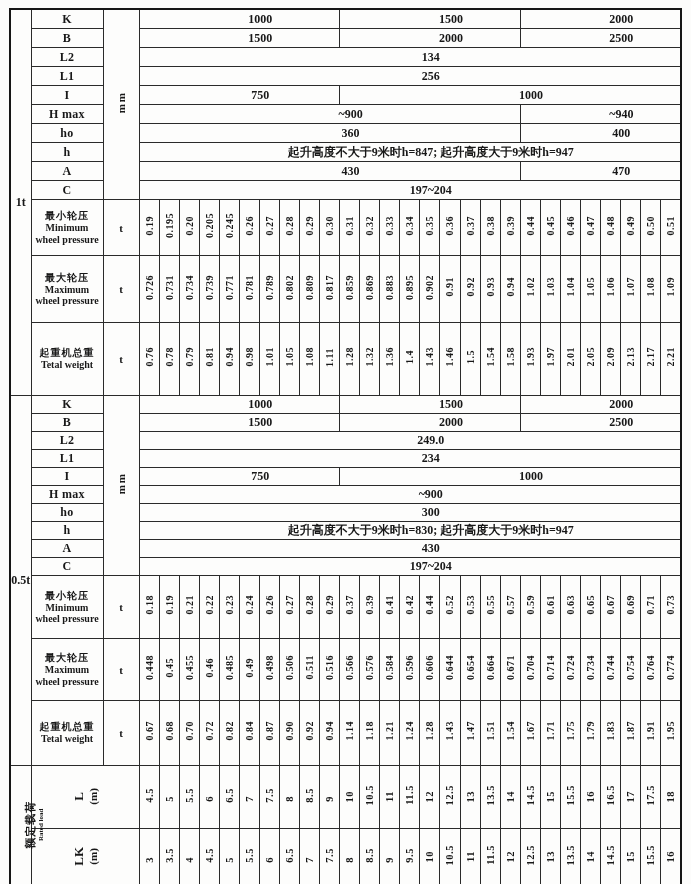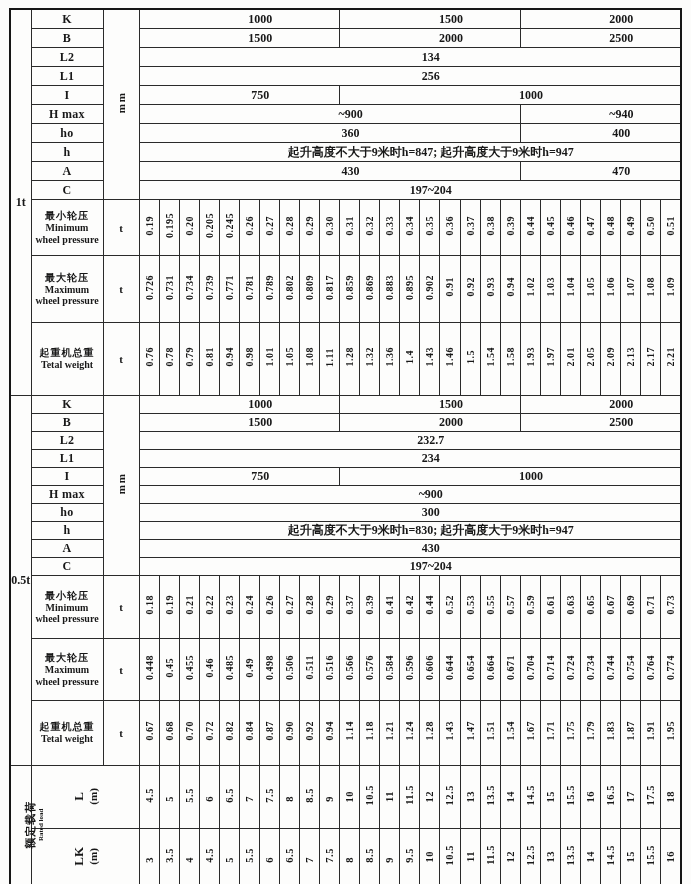--- a/index.html
+++ b/index.html
@@ -227,21 +227,21 @@
           <td class="dimval" colspan="8">2000</td>
         </tr>
         <tr class="dim-row dim-s1">
           <td class="rlabel">B</td>
           <td class="dimval" colspan="10">1500</td>
           <td class="dimval" colspan="9">2000</td>
           <td class="dimval" colspan="8">2500</td>
         </tr>
         <tr class="dim-row dim-s1">
           <td class="rlabel">L2</td>
-          <td class="dimval" colspan="27">232.7</td>
+          <td class="dimval" colspan="27">249.0</td>
         </tr>
         <tr class="dim-row dim-s1">
           <td class="rlabel">L1</td>
           <td class="dimval" colspan="27">234</td>
         </tr>
         <tr class="dim-row dim-s1">
           <td class="rlabel">I</td>
           <td class="dimval" colspan="10">750</td>
           <td class="dimval" colspan="17">1000</td>
         </tr>

